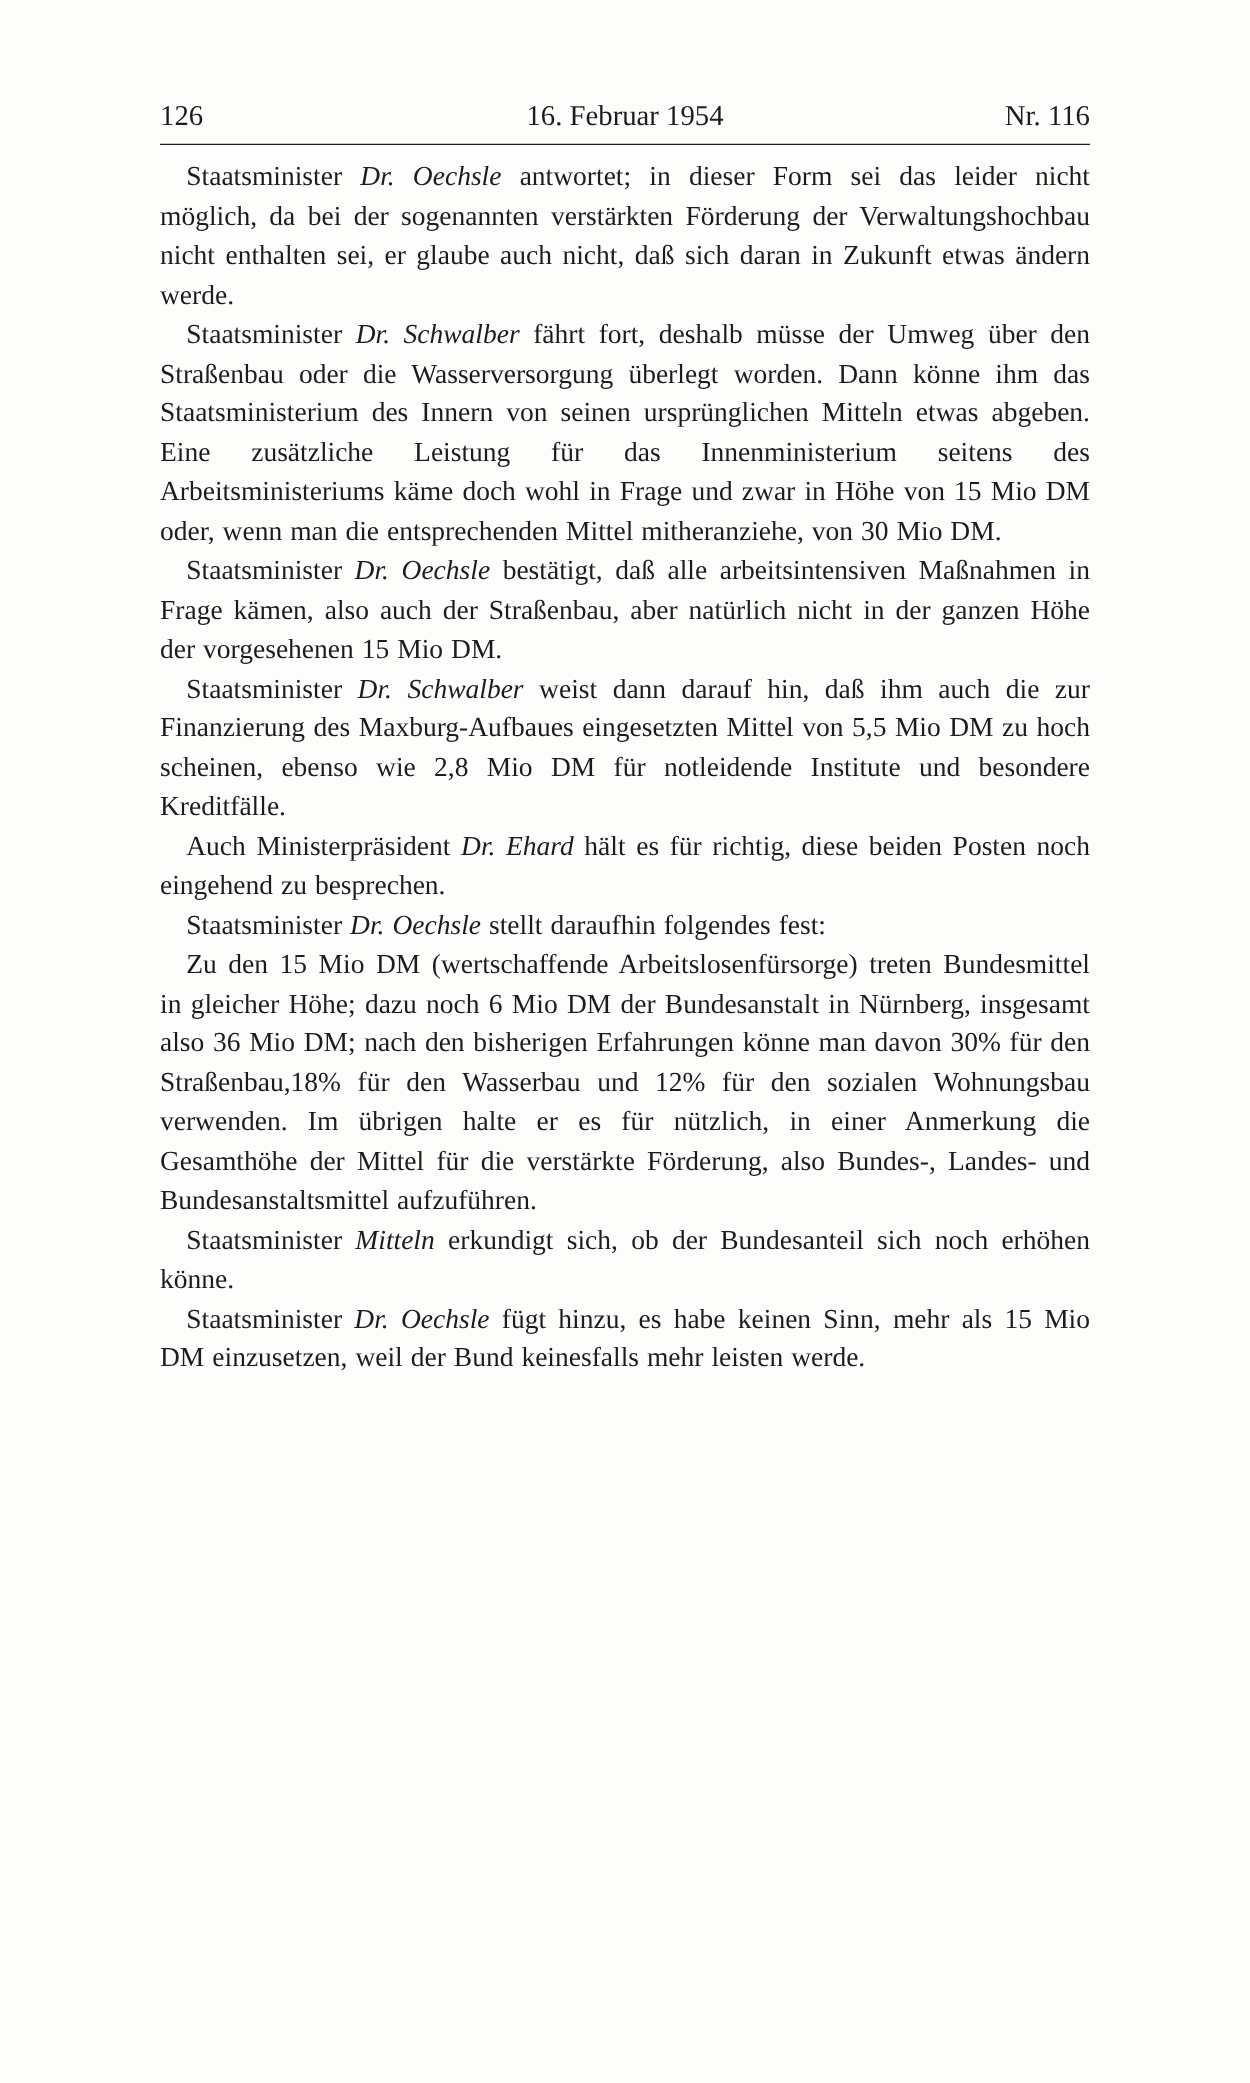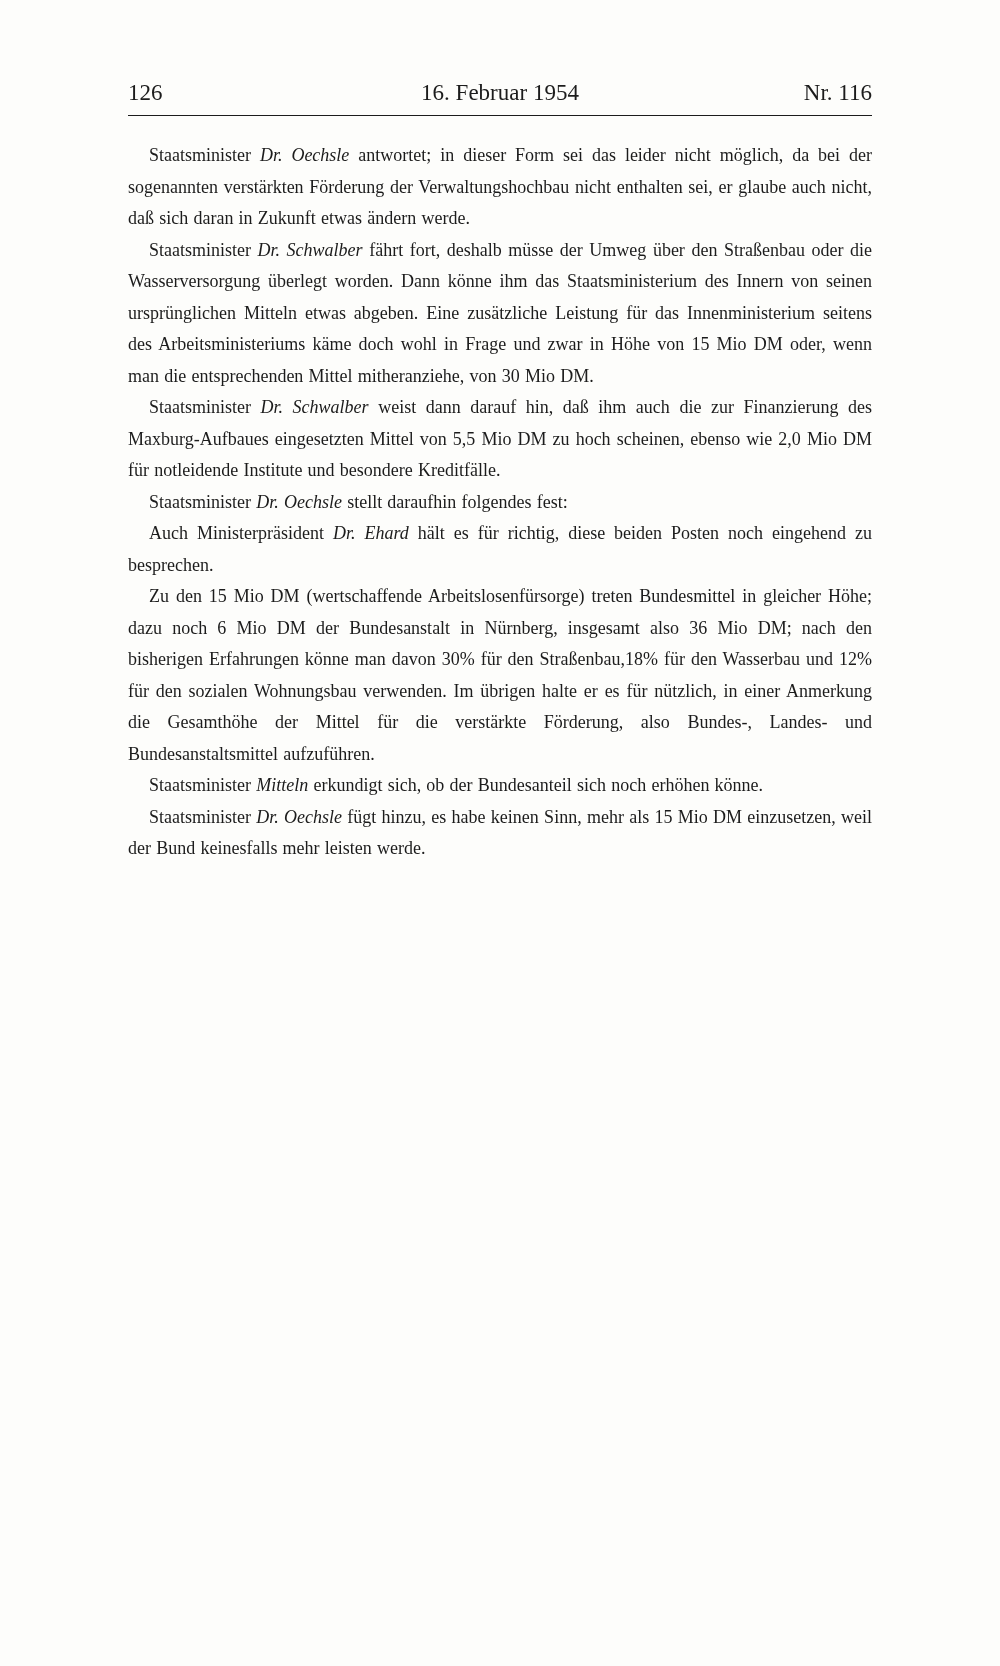--- a/index.html
+++ b/index.html
@@ -36,22 +36,22 @@
     left: 0;
     right: 0;
     text-align: center;
   }
   .header-rule {
     border: none;
     border-top: 1.6px solid #1c1c1c;
     margin: 0 0 0 0;
   }
   .doc-body {
-    margin-top: 24px;
-    font-size: 18px;
+    margin-top: 9px;
+    font-size: 22px;
     line-height: 31.5px;
   }
   .para {
     margin: 0;
     text-align: justify;
     text-indent: 21px;
     hyphens: auto;
     -webkit-hyphens: auto;
     word-spacing: 0.04em;
   }
@@ -69,22 +69,23 @@
       <span>126</span>
       <span class="center">16. Februar 1954</span>
       <span>Nr. 116</span>
     </div>
 
     <hr class="header-rule">
 
     <div class="doc-body">
         <p class="para"><span>Staatsminister </span><em>Dr. Oechsle</em><span> antwortet; in dieser Form sei das leider nicht möglich, da bei der sogenannten verstärkten Förderung der Verwaltungshochbau nicht enthalten sei, er glaube auch nicht, daß sich daran in Zukunft etwas ändern werde.</span></p>
         <p class="para"><span>Staatsminister </span><em>Dr. Schwalber</em><span> fährt fort, deshalb müsse der Umweg über den Straßenbau oder die Wasserversorgung überlegt worden. Dann könne ihm das Staatsministerium des Innern von seinen ursprünglichen Mitteln etwas abgeben. Eine zusätzliche Leistung für das Innenministerium seitens des Arbeitsministeriums käme doch wohl in Frage und zwar in Höhe von 15 Mio DM oder, wenn man die entsprechenden Mittel mitheranziehe, von 30 Mio DM.</span></p>
-        <p class="para"><span>Staatsminister </span><em>Dr. Schwalber</em><span> weist dann darauf hin, daß ihm auch die zur Finanzierung des Maxburg-Aufbaues eingesetzten Mittel von 5,5 Mio DM zu hoch scheinen, ebenso wie 2,0 Mio DM für notleidende Institute und besondere Kreditfälle.</span></p>
+        <p class="para"><span>Staatsminister </span><em>Dr. Oechsle</em><span> bestätigt, daß alle arbeitsintensiven Maßnahmen in Frage kämen, also auch der Straßenbau, aber natürlich nicht in der ganzen Höhe der vorgesehenen 15 Mio DM.</span></p>
+        <p class="para"><span>Staatsminister </span><em>Dr. Schwalber</em><span> weist dann darauf hin, daß ihm auch die zur Finanzierung des Maxburg-Aufbaues eingesetzten Mittel von 5,5 Mio DM zu hoch scheinen, ebenso wie 2,8 Mio DM für notleidende Institute und besondere Kreditfälle.</span></p>
+        <p class="para"><span>Auch Ministerpräsident </span><em>Dr. Ehard</em><span> hält es für richtig, diese beiden Posten noch eingehend zu besprechen.</span></p>
         <p class="para"><span>Staatsminister </span><em>Dr. Oechsle</em><span> stellt daraufhin folgendes fest:</span></p>
-        <p class="para"><span>Auch Ministerpräsident </span><em>Dr. Ehard</em><span> hält es für richtig, diese beiden Posten noch eingehend zu besprechen.</span></p>
         <p class="para"><span>Zu den 15 Mio DM (wertschaffende Arbeitslosenfürsorge) treten Bundesmittel in gleicher Höhe; dazu noch 6 Mio DM der Bundesanstalt in Nürnberg, insgesamt also 36 Mio DM; nach den bisherigen Erfahrungen könne man davon 30% für den Straßenbau,18% für den Wasserbau und 12% für den sozialen Wohnungsbau verwenden. Im übrigen halte er es für nützlich, in einer Anmerkung die Gesamthöhe der Mittel für die verstärkte Förderung, also Bundes-, Landes- und Bundesanstaltsmittel aufzuführen.</span></p>
         <p class="para"><span>Staatsminister </span><em>Mitteln</em><span> erkundigt sich, ob der Bundesanteil sich noch erhöhen könne.</span></p>
         <p class="para"><span>Staatsminister </span><em>Dr. Oechsle</em><span> fügt hinzu, es habe keinen Sinn, mehr als 15 Mio DM einzusetzen, weil der Bund keinesfalls mehr leisten werde.</span></p>
       </div>
 
   </div>
 </div>
 
 </body></html>

